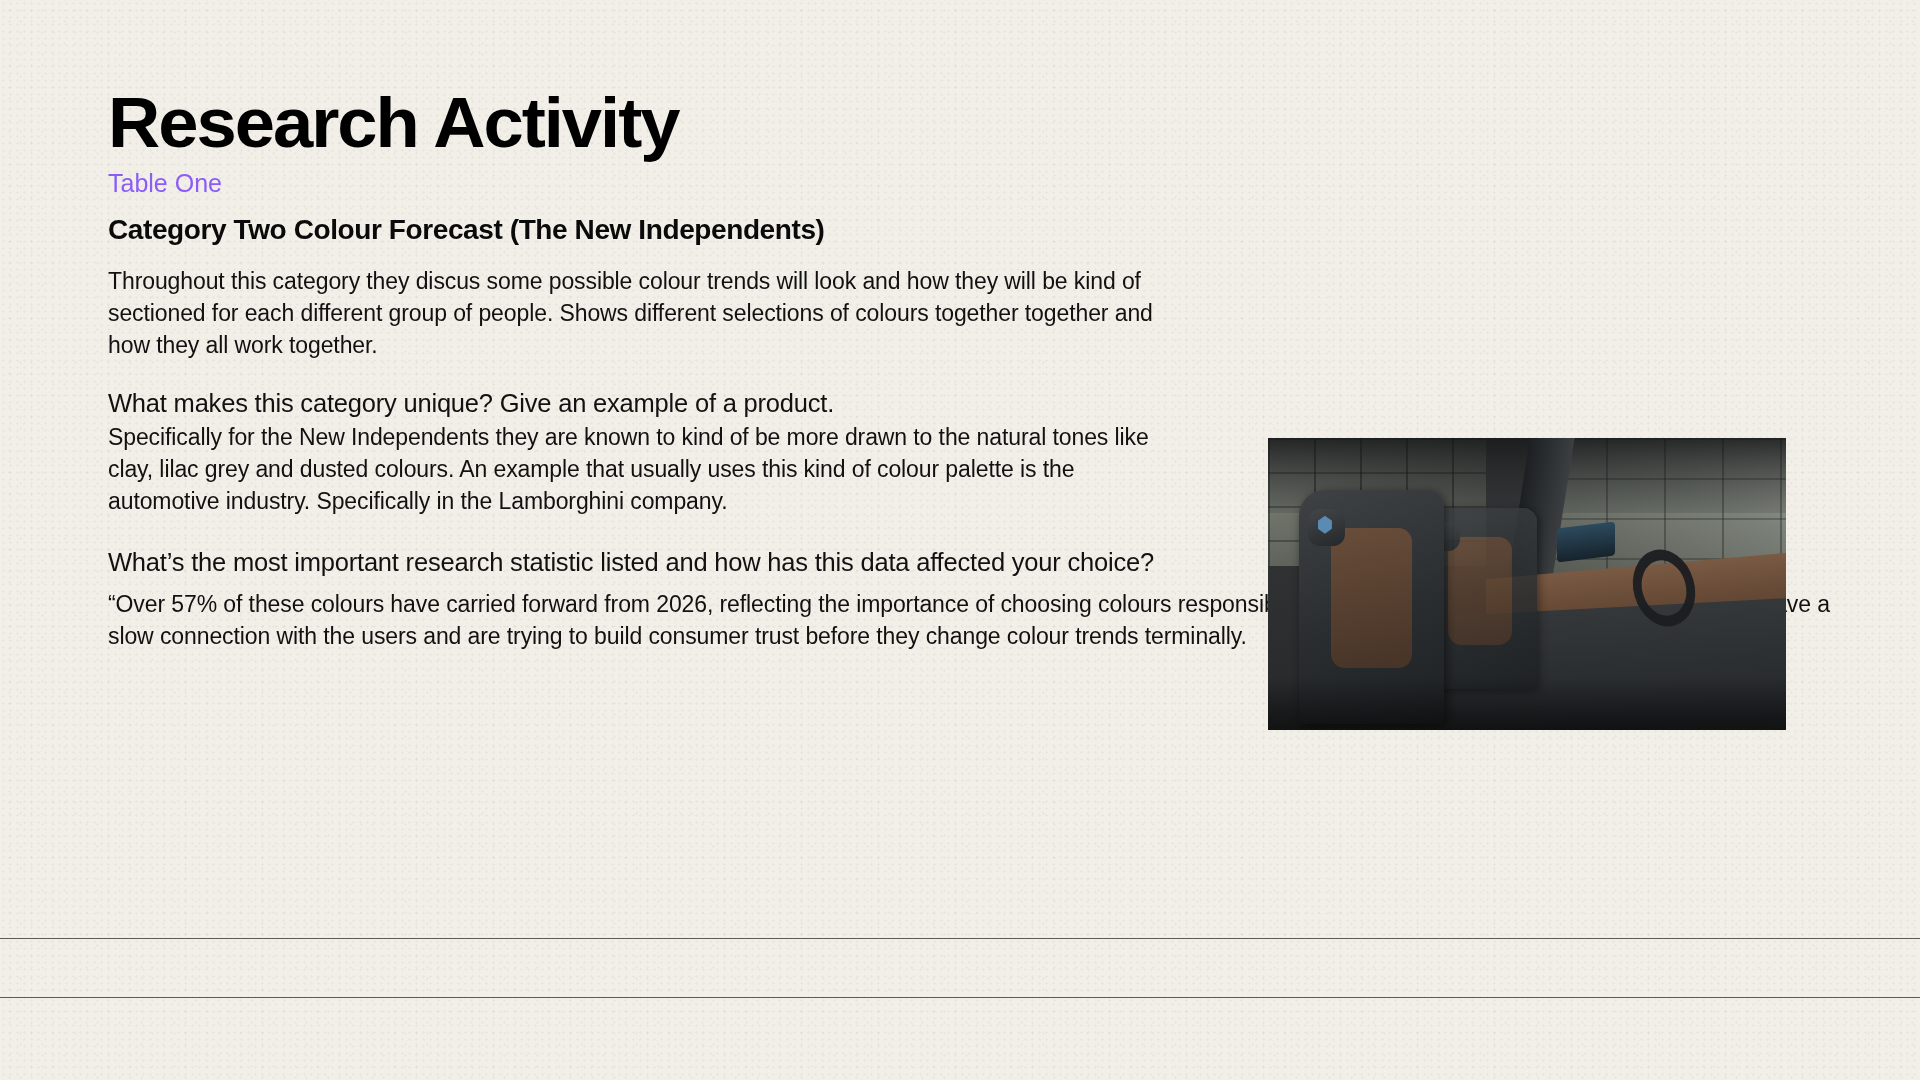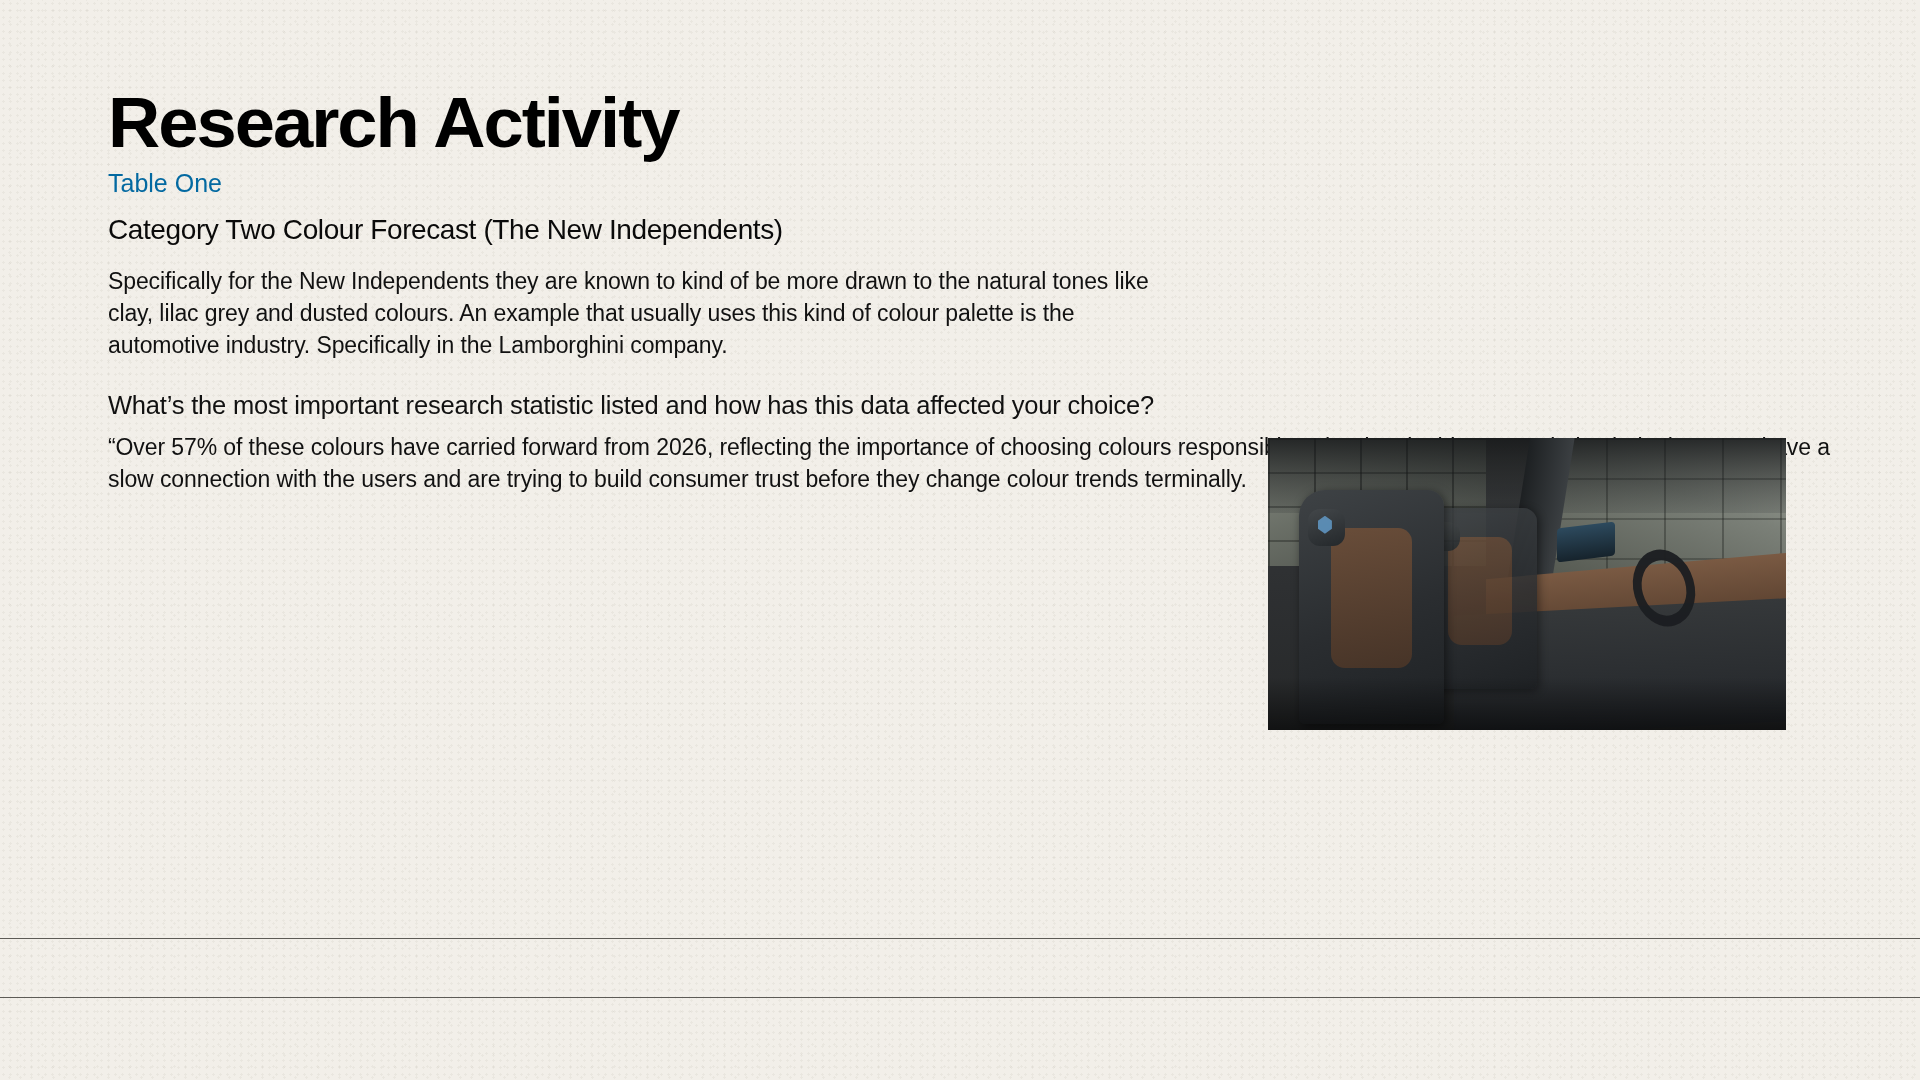--- a/index.html
+++ b/index.html
@@ -46,26 +46,26 @@
     letter-spacing: -2.0px;
     margin: 0 0 10px 0;
     color: #000;
     transform: scaleX(1.02);
     transform-origin: left center;
   }
   .subtitle {
     font-size: 25px;
     line-height: 1.2;
     margin: 0 0 16px 0;
-    color: #0369a1;
+    color: #8b5cf6;
     font-weight: normal;
   }
   .table-heading {
     font-size: 28px;
-    font-weight: normal;
+    font-weight: bold;
     letter-spacing: -0.4px;
     margin: 0 0 20px 0;
     color: #0a0a0a;
   }
   .two-col {
     position: relative;
   }
   .left-col {
     width: 1065px;
   }
@@ -266,23 +266,25 @@
 
     <div class="subtitle">Table One</div>
 
     <div class="table-heading">Category Two Colour Forecast (The New Independents)</div>
 
     <div class="two-col">
 
       <div class="left-col">
 
         <div>
+          <p class="a">Throughout this category they discus some possible colour trends will look and how they will be kind of sectioned for each different group of people. Shows different selections of colours together together and how they all work together.</p>
         </div>
 
         <div>
+          <p class="q">What makes this category unique? Give an example of a product.</p>
           <p class="a tight">Specifically for the New Independents they are known to kind of be more drawn to the natural tones like clay, lilac grey and dusted colours. An example that usually uses this kind of colour palette is the automotive industry. Specifically in the Lamborghini company.</p>
         </div>
 
       </div>
 
       <div class="figure">
         <div class="car">
           <div class="win-left"></div>
           <div class="win-grid"></div>
           <div class="win-right"></div>

